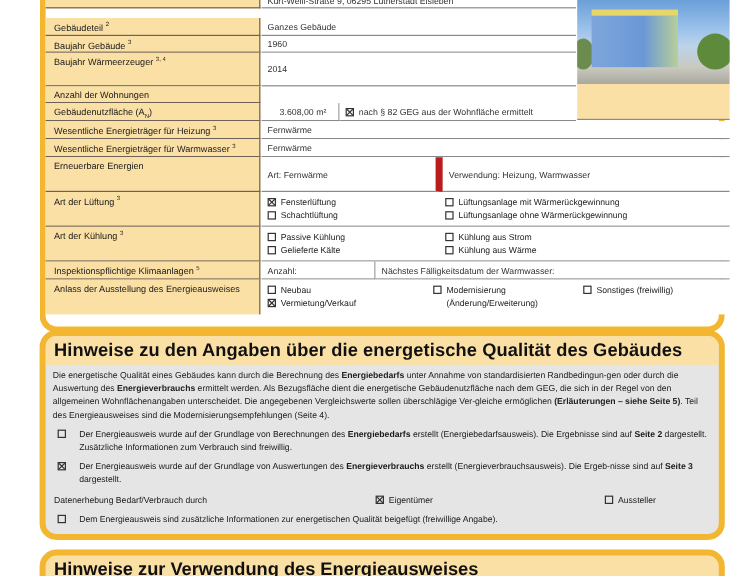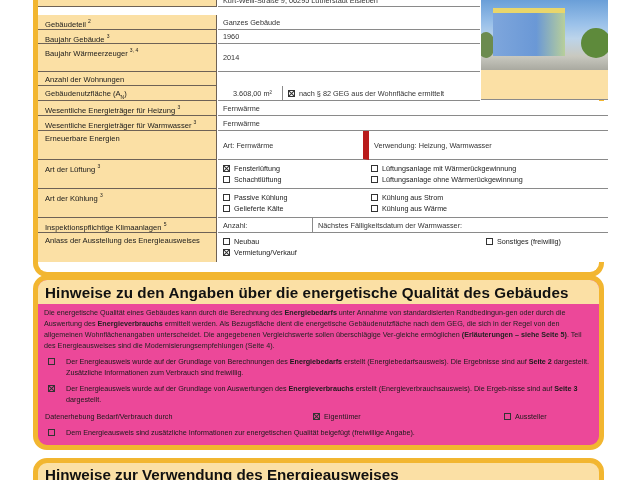--- a/index.html
+++ b/index.html
@@ -38,21 +38,21 @@
     overflow: hidden;
   }
   .bld { position: absolute; left: 12px; top: 8px; width: 72px; height: 48px; background: linear-gradient(90deg, #7ea6dc, #6a98d6 60%, #b8cf9a 100%); border-top: 5px solid #e9d66b; }
   .tree { position: absolute; left: 100px; top: 28px; width: 30px; height: 30px; border-radius: 50%; background: #5e8a3b; }
   .tree2 { position: absolute; left: -4px; top: 32px; width: 18px; height: 26px; border-radius: 50%; background: #6c8b4e; }
   .photo-pad { position: absolute; left: 481px; top: 70px; width: 127px; height: 30px; background: #fbe0a5; border-bottom: 1px solid #8a8a8a; }
 
   
   .frame2 {
     position: absolute; left: 33px; top: 275px; width: 571px; height: 175px;
-    border: 5px solid #f2b630; border-radius: 14px; background: #ec4899; overflow: hidden;
+    border: 5px solid #f2b630; border-radius: 14px; background: #e5e5e5; overflow: hidden;
   }
   .sec-title {
     background: #fbe0a5; font-weight: bold; font-size: 15.2px; padding: 4px 0 3px 7px; color: #111;
     letter-spacing: 0.1px;
   }
   .p { font-size: 7.2px; line-height: 11px; padding: 0 6px; color: #222; }
   .opt { position: absolute; font-size: 7.2px; line-height: 11px; color: #222; }
   .frame3 {
     position: absolute; left: 33px; top: 458px; width: 571px; height: 40px;
     border: 5px solid #f2b630; border-radius: 14px; background: #fbe0a5; overflow: hidden;
@@ -113,20 +113,21 @@
 </div>
 
 <div class="lbl" style="top:218px;height:15px;"><span>Inspektionspflichtige Klimaanlagen</span> <span class="sup">5</span></div>
 <div class="val" style="left:218px;top:218px;width:95px;height:15px;border-right:1px solid #8a8a8a;">Anzahl:</div>
 <div class="val" style="left:313px;top:218px;width:295px;height:15px;">Nächstes Fälligkeitsdatum der Warmwasser:</div>
 
 <div class="lbl" style="top:233px;height:29px;border-bottom:none;line-height:10px;"><span>Anlass der Ausstellung des Energieausweises</span></div>
 <div class="val" style="left:218px;top:233px;width:390px;height:29px;display:block;border-bottom:none;">
   <div class="opt" style="left:5px;top:3px;"><span class="cb"></span><span>Neubau</span></div>
   <div class="opt" style="left:5px;top:14px;"><span class="cb x"></span><span>Vermietung/Verkauf</span></div>
+  <div class="opt" style="left:143px;top:3px;width:100px;padding-left:11px;text-indent:-11px;"><span class="cb"></span><span>Modernisierung (Änderung/Erweiterung)</span></div>
   <div class="opt" style="left:268px;top:3px;"><span class="cb"></span><span>Sonstiges (freiwillig)</span></div>
 </div>
 
 <div class="photo">
   <div class="tree2"></div>
   <div class="bld"></div>
   <div class="tree"></div>
 </div>
 <div class="photo-pad"></div>
 

